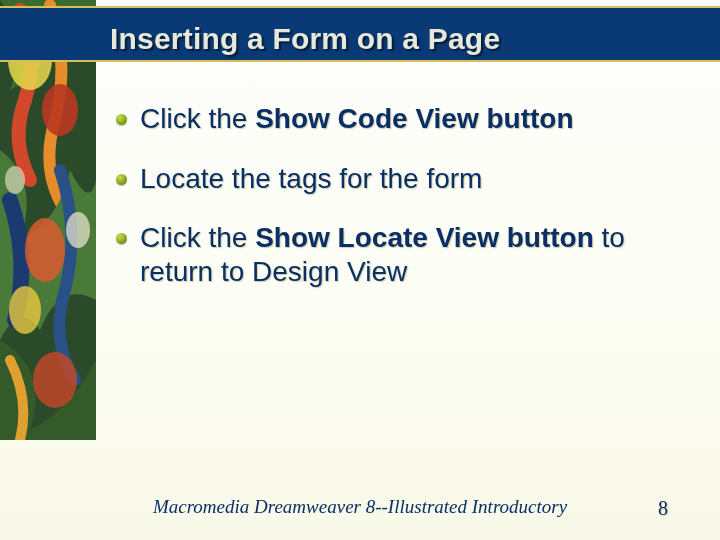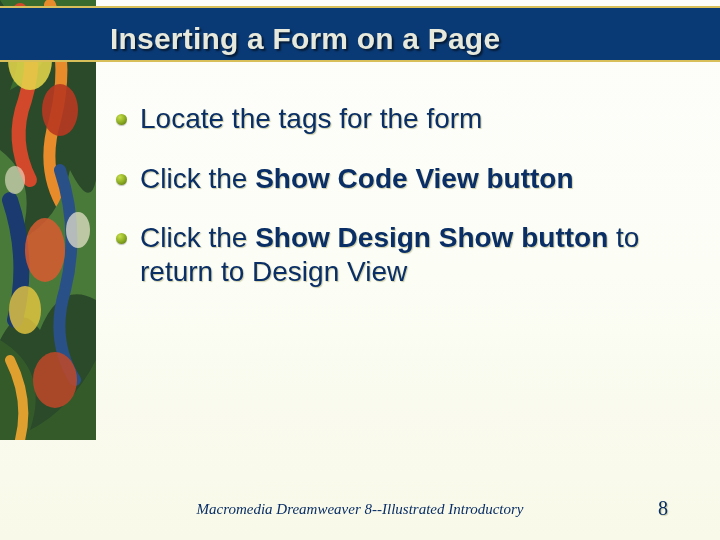--- a/index.html
+++ b/index.html
@@ -68,21 +68,21 @@
   }
   .bold { font-weight: 700; }
   .footer-text {
     position: absolute;
     bottom: 22px;
     left: 0;
     width: 100%;
     text-align: center;
     font-family: "Monotype Corsiva", "Brush Script MT", cursive;
     font-style: italic;
-    font-size: 15px;
+    font-size: 19px;
     color: #0a2f66;
   }
   .page-num {
     position: absolute;
     right: 52px;
     bottom: 20px;
     font-family: Georgia, "Times New Roman", serif;
     font-size: 20px;
     color: #0a2f66;
     text-shadow: 1px 1px 1px rgba(200,200,160,0.9);
@@ -113,24 +113,24 @@
 </div>
 
 <div class="title-bar">
   <div class="title-inner">
     <div class="title-text">Inserting a Form on a Page</div>
   </div>
 </div>
 
 <div class="content">
   <div class="bullet-item">
+    <span>Click the </span><span class="bold">Show Code View button</span><span></span>
+  </div>
+  <div class="bullet-item">
     <span>Locate the tags for the form</span><span class="bold"></span><span></span>
   </div>
   <div class="bullet-item">
-    <span>Click the </span><span class="bold">Show Code View button</span><span></span>
-  </div>
-  <div class="bullet-item">
-    <span>Click the </span><span class="bold">Show Design Show button</span><span> to return to Design View</span>
+    <span>Click the </span><span class="bold">Show Locate View button</span><span> to return to Design View</span>
   </div>
 </div>
 
 <div class="footer-text">Macromedia Dreamweaver 8--Illustrated Introductory</div>
 <div class="page-num">8</div>
 
 </body></html>

